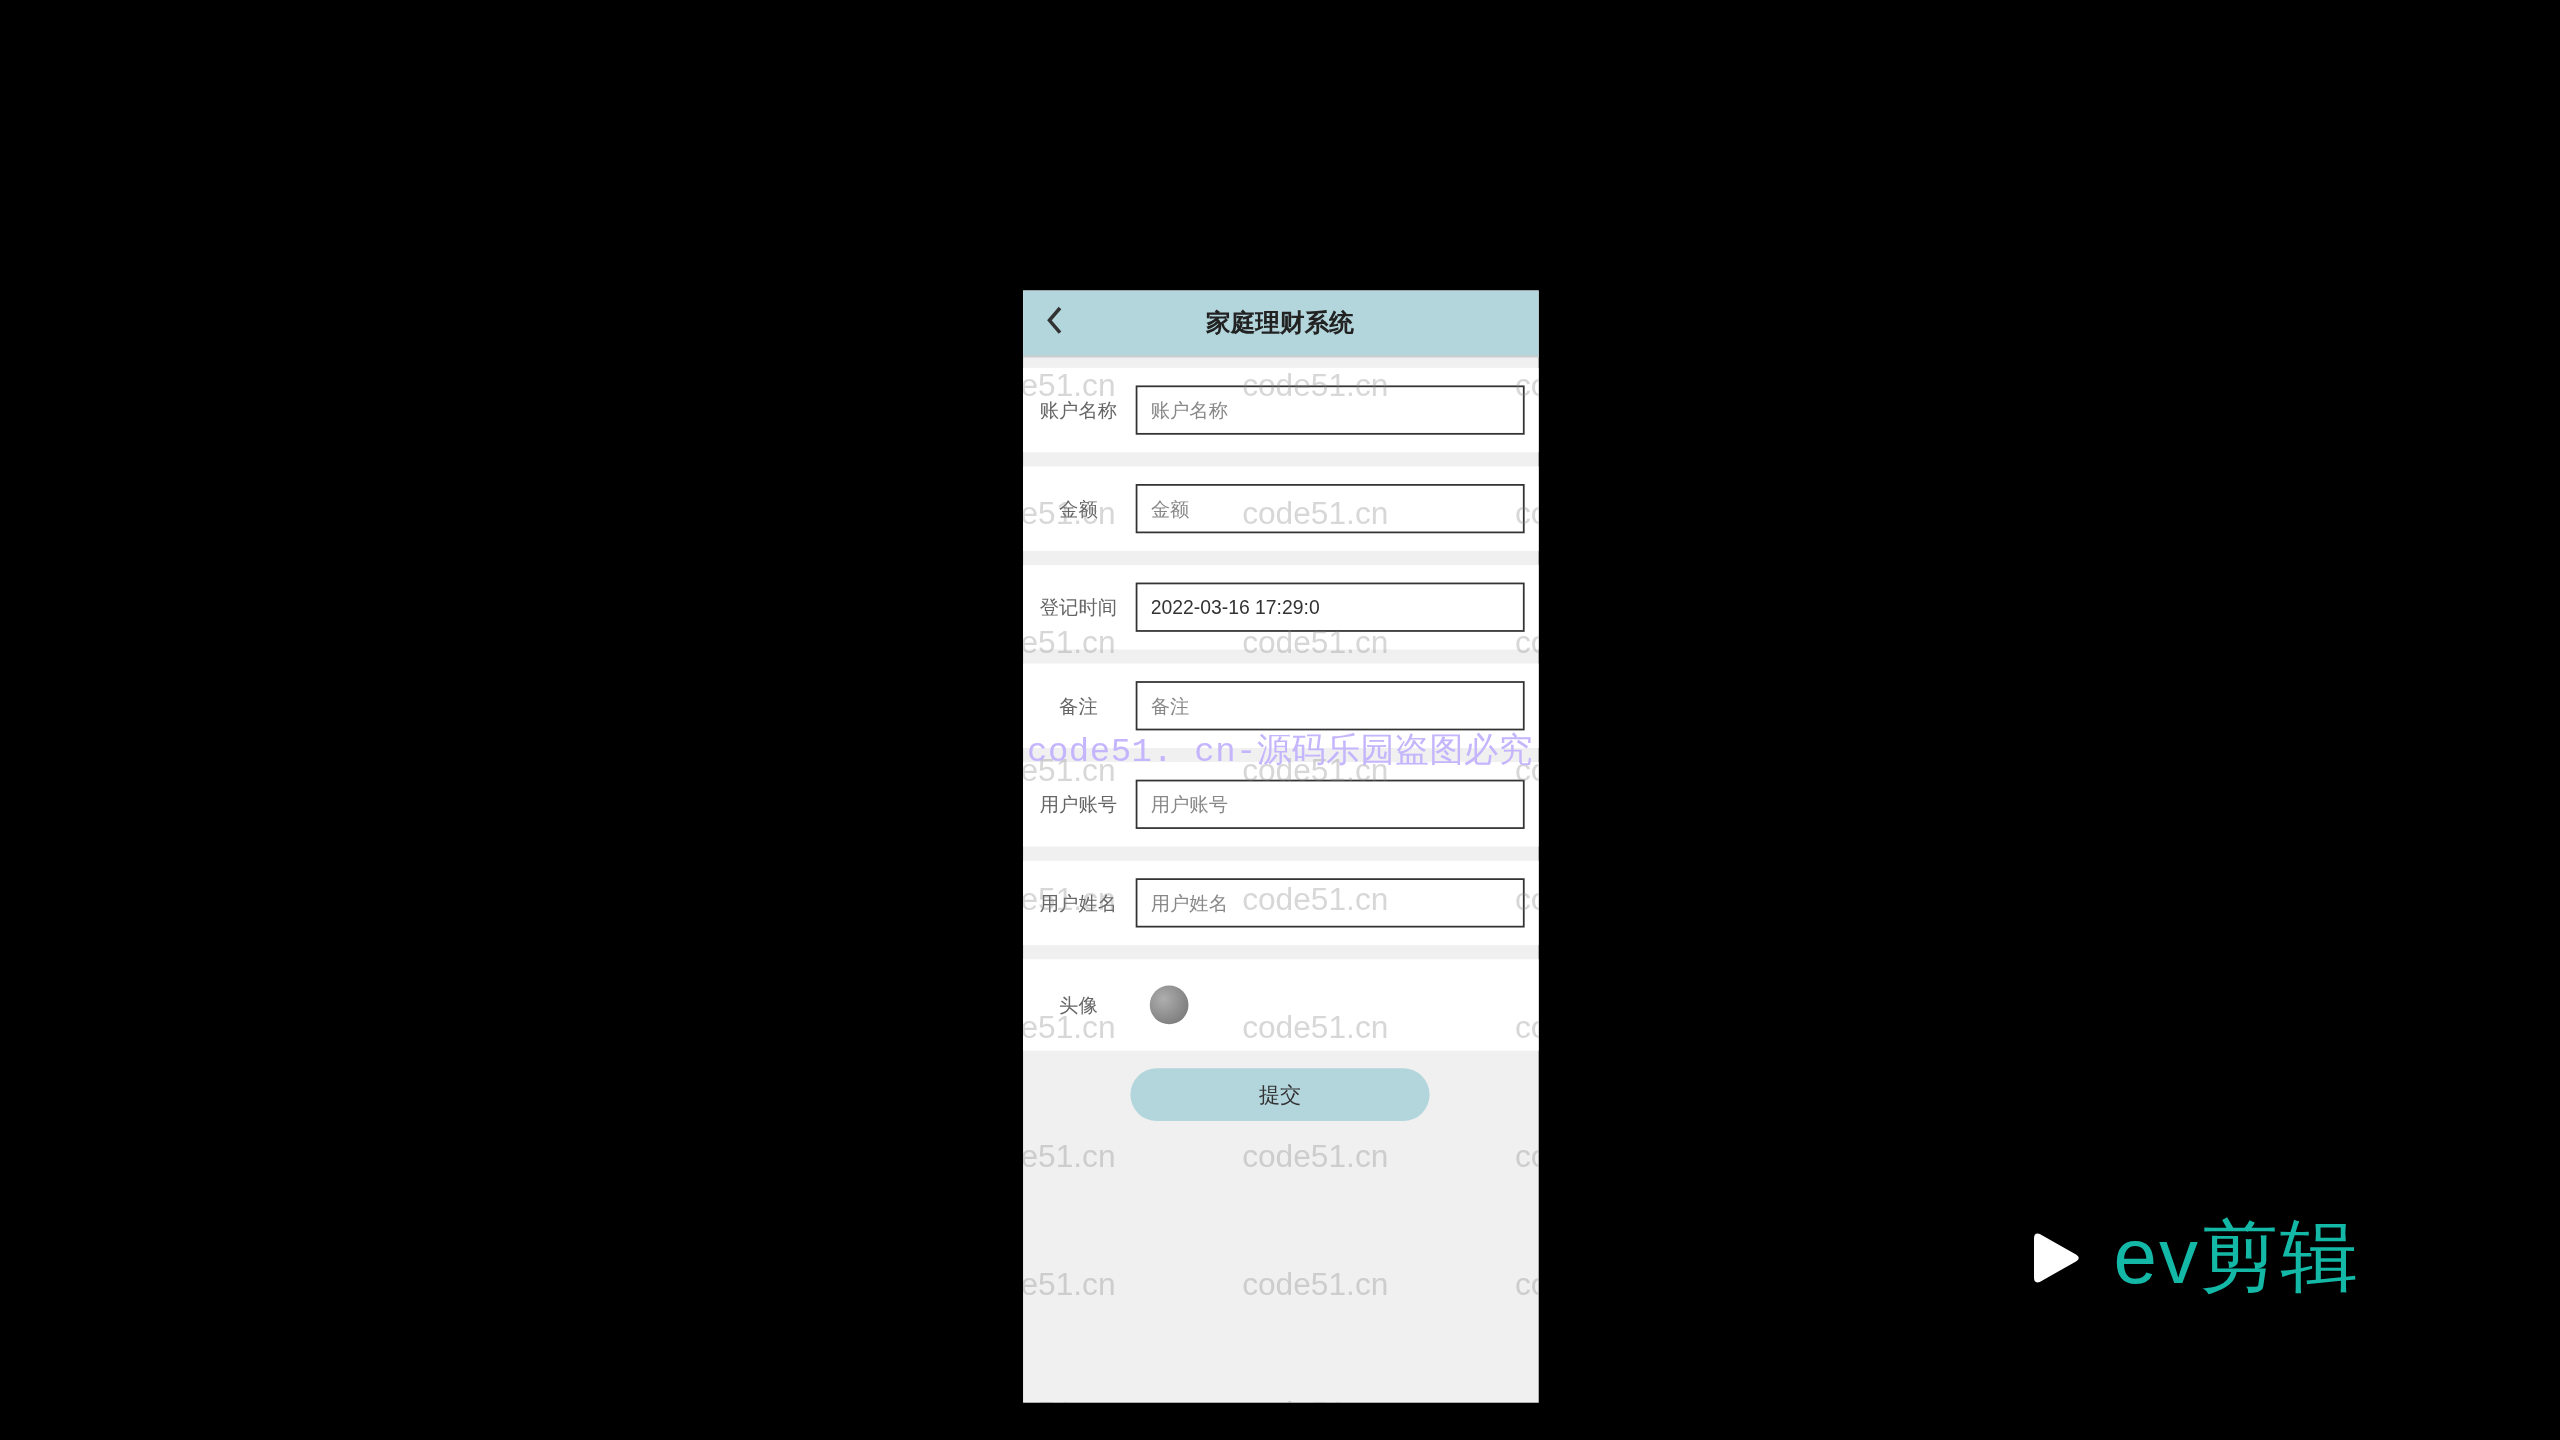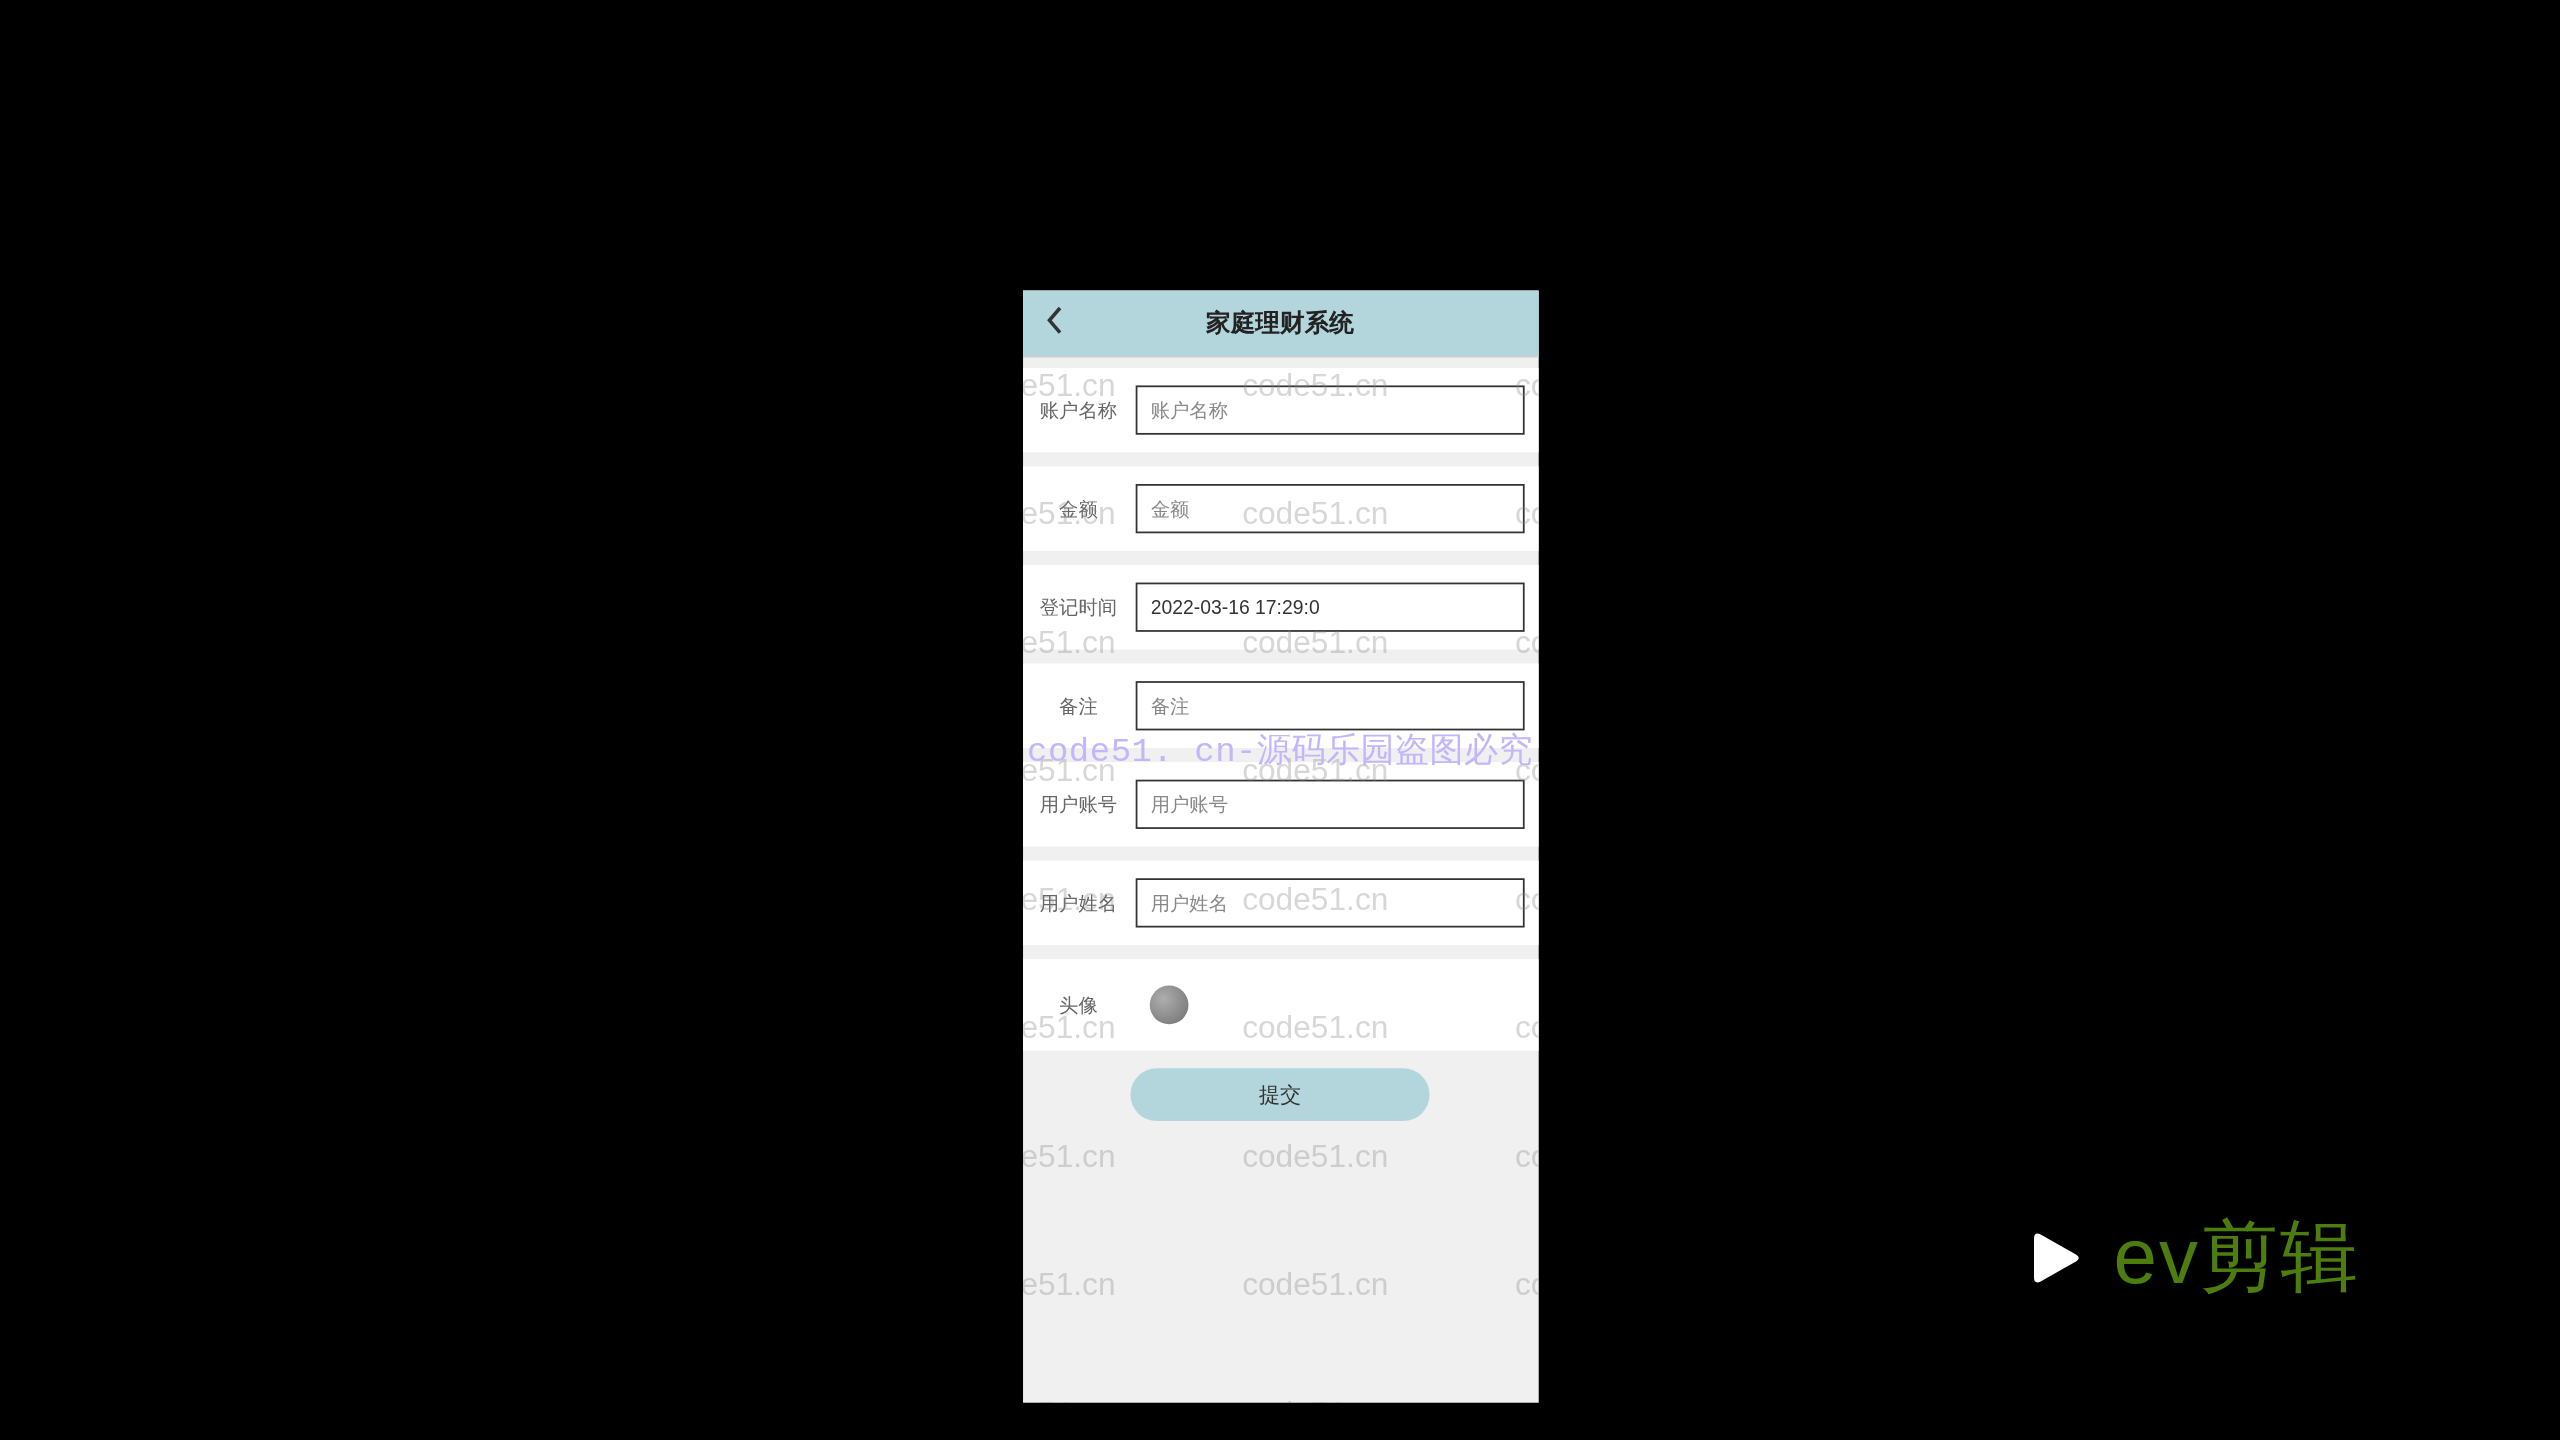--- a/index.html
+++ b/index.html
@@ -149,21 +149,21 @@
       white-space: nowrap;
       letter-spacing: 0.5px;
       font-family: Liberation Mono, monospace;
     }
     .ev-logo {
       position: absolute;
       right: 200px;
       bottom: 130px;
       display: flex;
       align-items: center;
-      color: #4d7c0f;
+      color: #14b8a6;
       gap: 24px;
     }
     .ev-play {
       width: 70px;
       height: 70px;
       display: flex;
       align-items: center;
       justify-content: center;
     }
     .ev-play svg { width: 70px; height: 70px; }

